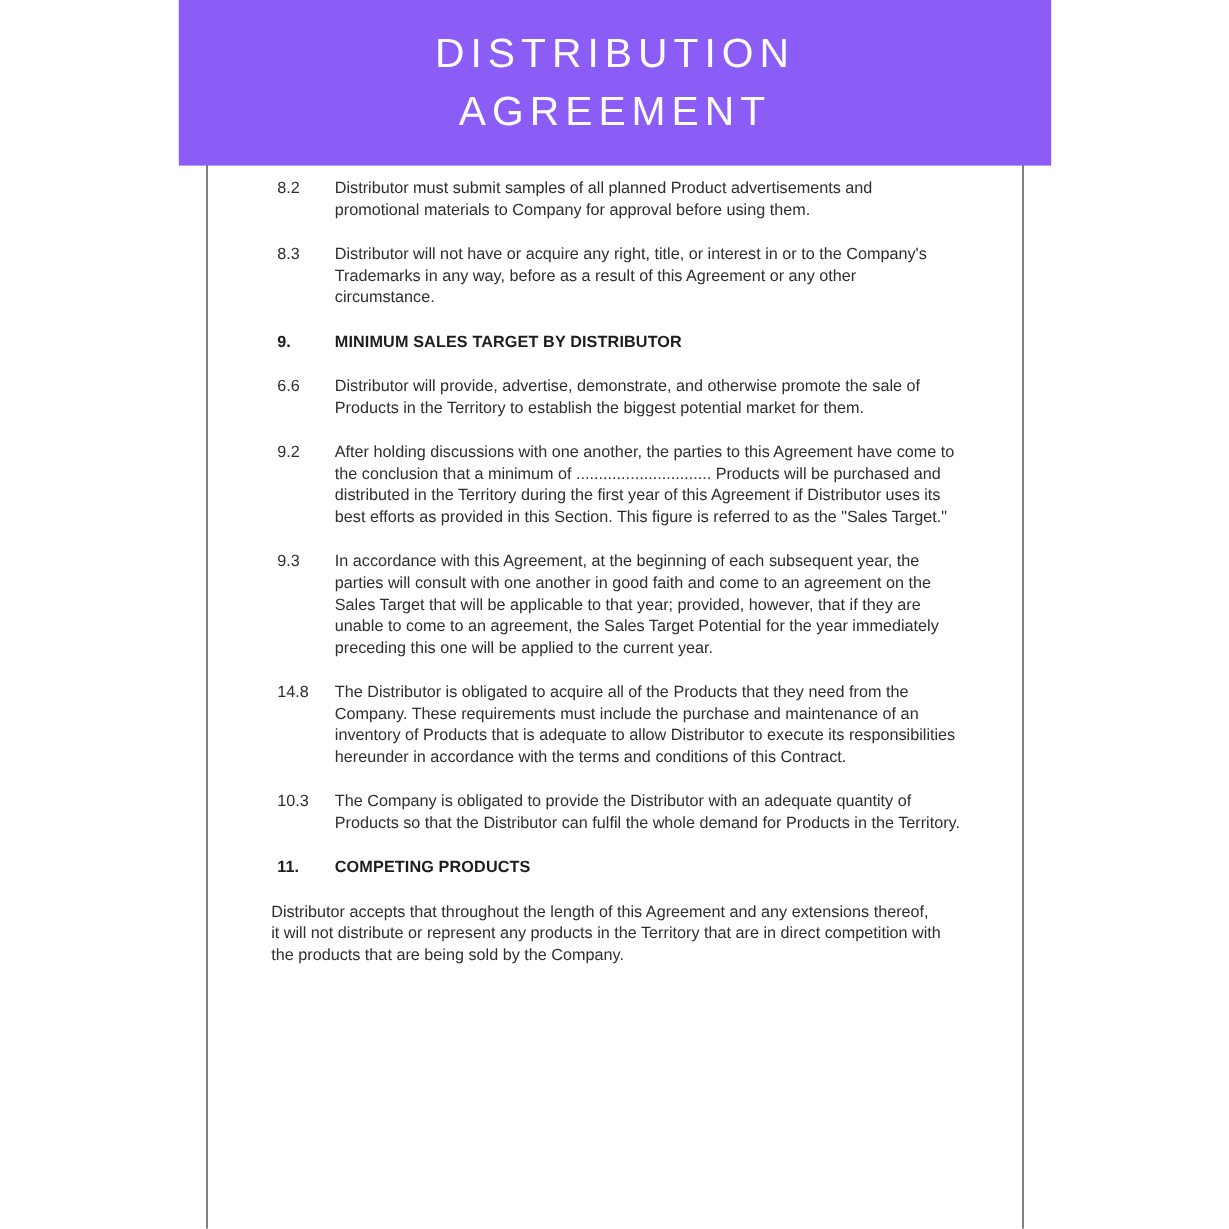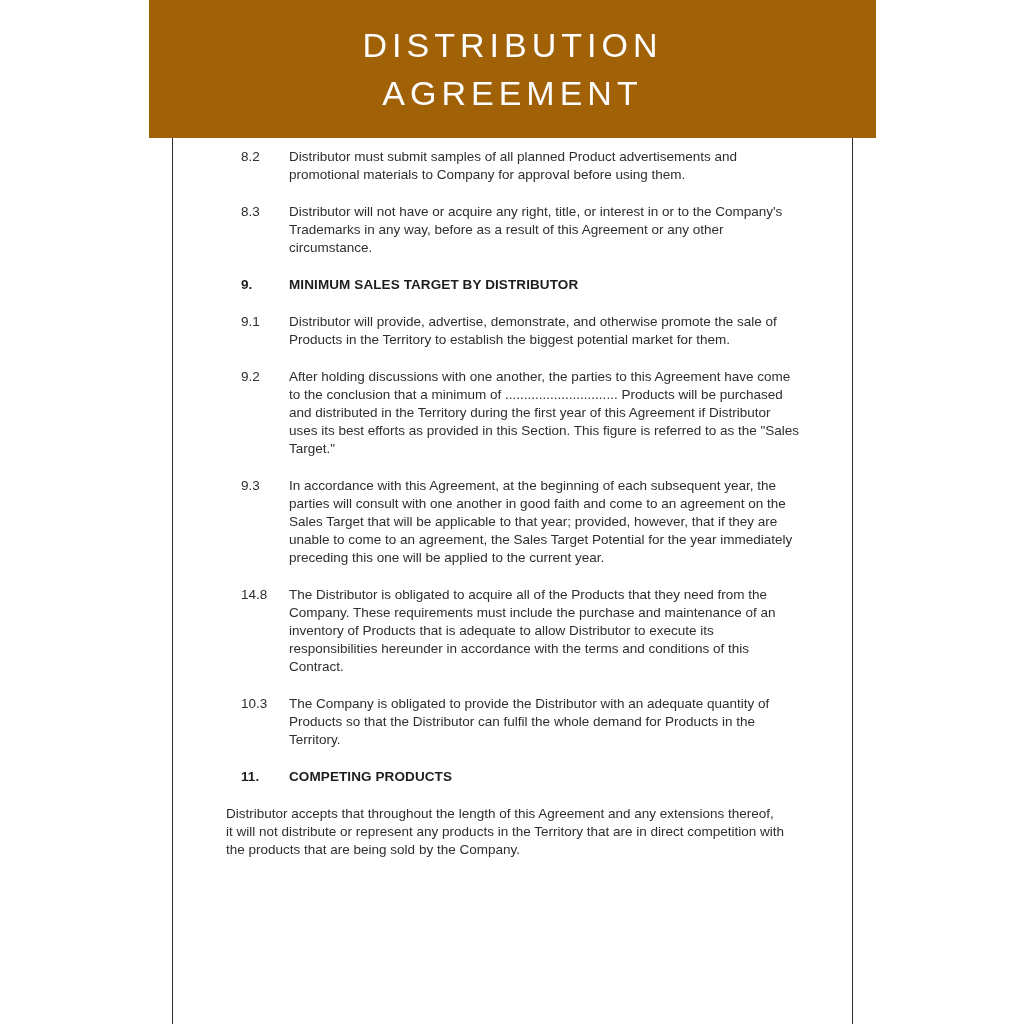--- a/index.html
+++ b/index.html
@@ -27,21 +27,21 @@
     box-sizing: border-box;
     z-index: 1;
   }
   
   .banner {
     position: absolute;
     left: 149px;
     top: 0;
     width: 727px;
     height: 138px;
-    background: #a16207;
+    background: #8b5cf6;
     z-index: 2;
     display: flex;
     flex-direction: column;
     justify-content: center;
     align-items: center;
   }
   .banner .title-line {
     color: #fdfdfd;
     font-size: 34px;
     font-weight: 300;
@@ -59,21 +59,21 @@
     color: #2e2e2e;
     font-size: 13.5px;
     line-height: 18px;
   }
   .item {
     display: flex;
     margin: 0 0 19px 0;
   }
   .item .num {
     flex: 0 0 35px;
-    margin-left: 31px;
+    margin-left: 21px;
   }
   .item .txt {
     flex: 1 1 auto;
     max-width: 530px;
     margin-left: 13px;
   }
   .item.heading {
     font-weight: bold;
     color: #1d1d1d;
     letter-spacing: 0.1px;
@@ -98,21 +98,21 @@
       <span class="num">8.3</span>
       <span class="txt">Distributor will not have or acquire any right, title, or interest in or to the Company's Trademarks in any way, before as a result of this Agreement or any other circumstance.</span>
     </div>
 
     <div class="item heading">
       <span class="num">9.</span>
       <span class="txt">MINIMUM SALES TARGET BY DISTRIBUTOR</span>
     </div>
 
     <div class="item clause">
-      <span class="num">9.1</span>
+      <span class="num">6.6</span>
       <span class="txt">Distributor will provide, advertise, demonstrate, and otherwise promote the sale of Products in the Territory to establish the biggest potential market for them.</span>
     </div>
 
     <div class="item clause">
       <span class="num">9.2</span>
       <span class="txt">After holding discussions with one another, the parties to this Agreement have come to the conclusion that a minimum of .............................. Products will be purchased and distributed in the Territory during the first year of this Agreement if Distributor uses its best efforts as provided in this Section. This figure is referred to as the "Sales Target."</span>
     </div>
 
     <div class="item clause">
       <span class="num">9.3</span>

